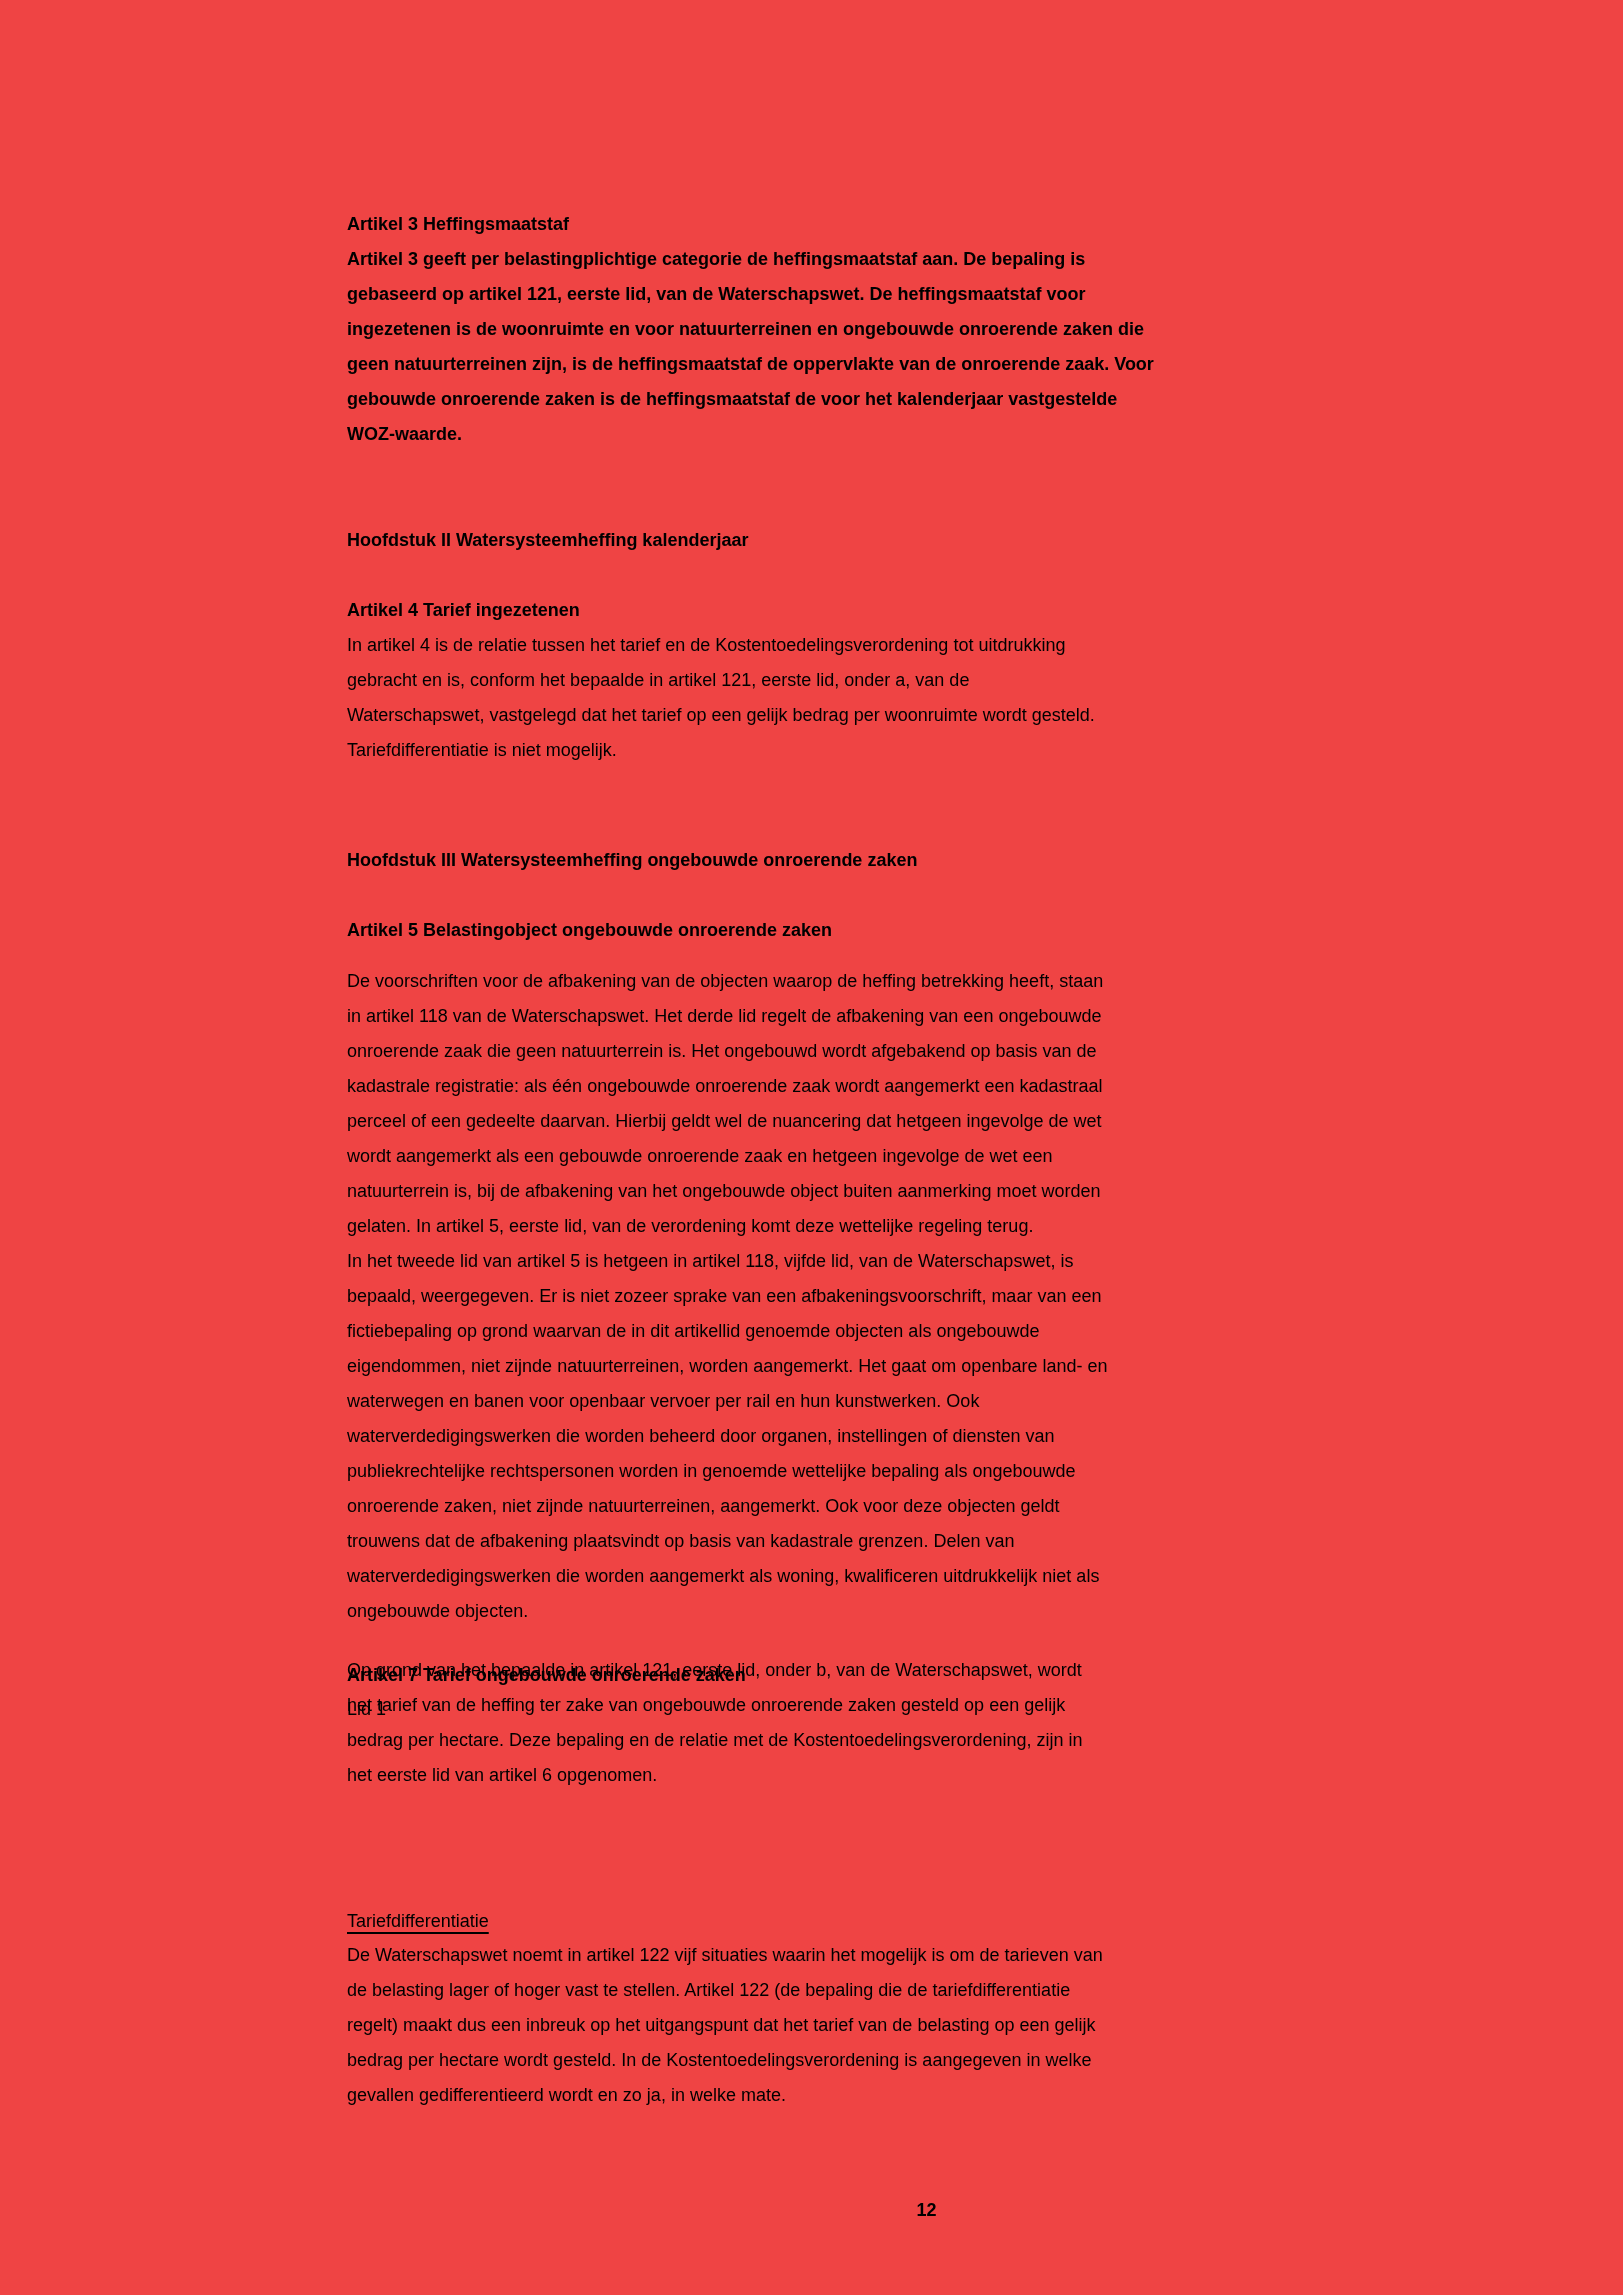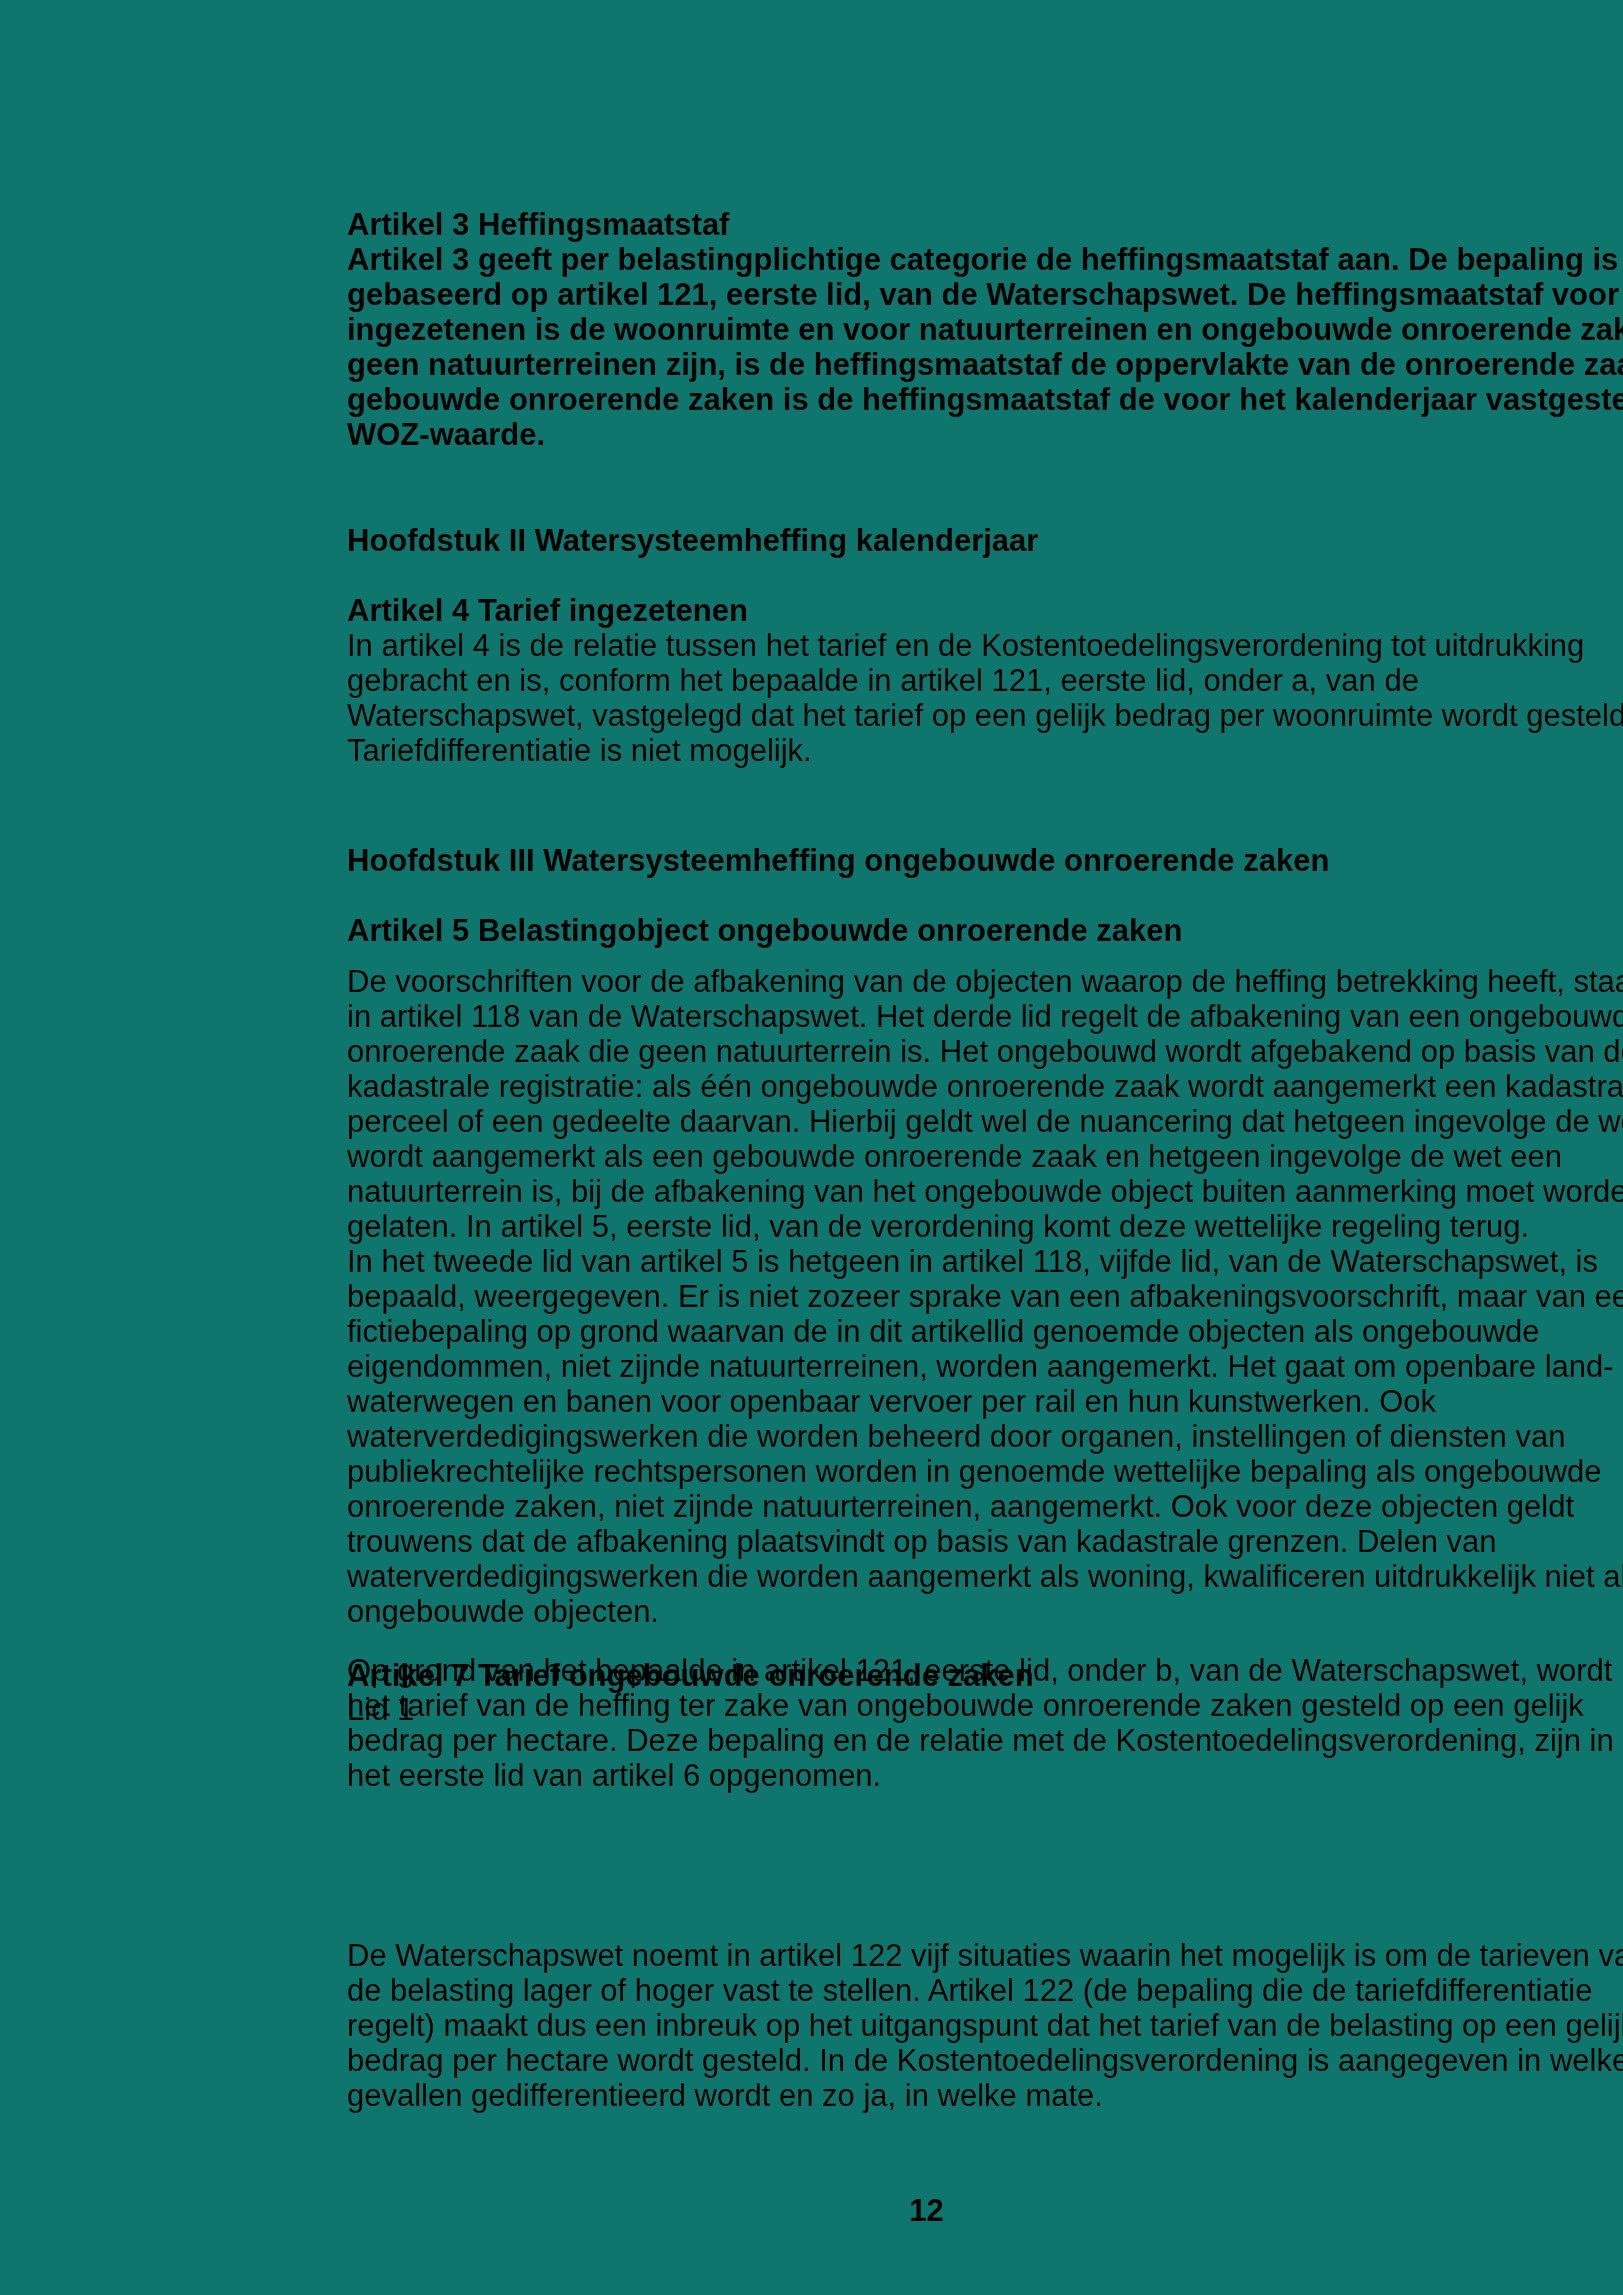--- a/index.html
+++ b/index.html
@@ -4,24 +4,24 @@
 <style>
   html, body {
     margin: 0;
     padding: 0;
     background: #ffffff;
   }
   .page {
     position: relative;
     width: 1623px;
     height: 2295px;
-    background: #0f766e;
+    background: #ef4444;
     color: #000000;
     font-family: "Liberation Sans", sans-serif;
-    font-size: 31px;
+    font-size: 18px;
     overflow: hidden;
   }
   .block {
     position: absolute;
     left: 347px;
     width: 1159px;
     line-height: 35px;
     white-space: pre;
   }
   .heading {
@@ -88,20 +88,21 @@
 
   <div class="block heading" style="top: 1658px;">Artikel 7 Tarief ongebouwde onroerende zaken</div>
 
   <div class="block" style="top: 1692px;">Lid 1</div>
 
   <div class="block" style="top: 1653px;">Op grond van het bepaalde in artikel 121, eerste lid, onder b, van de Waterschapswet, wordt
 het tarief van de heffing ter zake van ongebouwde onroerende zaken gesteld op een gelijk
 bedrag per hectare. Deze bepaling en de relatie met de Kostentoedelingsverordening, zijn in
 het eerste lid van artikel 6 opgenomen.</div>
 
+  <div class="block" style="top: 1904px;"><span class="underline">Tariefdifferentiatie</span></div>
 
   <div class="block" style="top: 1938px;">De Waterschapswet noemt in artikel 122 vijf situaties waarin het mogelijk is om de tarieven van
 de belasting lager of hoger vast te stellen. Artikel 122 (de bepaling die de tariefdifferentiatie
 regelt) maakt dus een inbreuk op het uitgangspunt dat het tarief van de belasting op een gelijk
 bedrag per hectare wordt gesteld. In de Kostentoedelingsverordening is aangegeven in welke
 gevallen gedifferentieerd wordt en zo ja, in welke mate.</div>
 
   <div class="block footer" style="top: 2193px; font-weight: bold;">12</div>
 
 </div>

